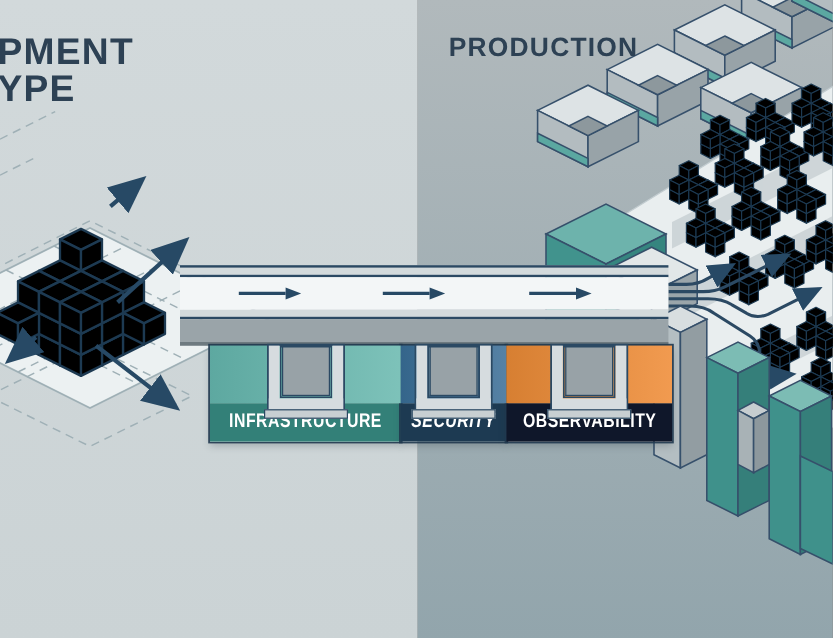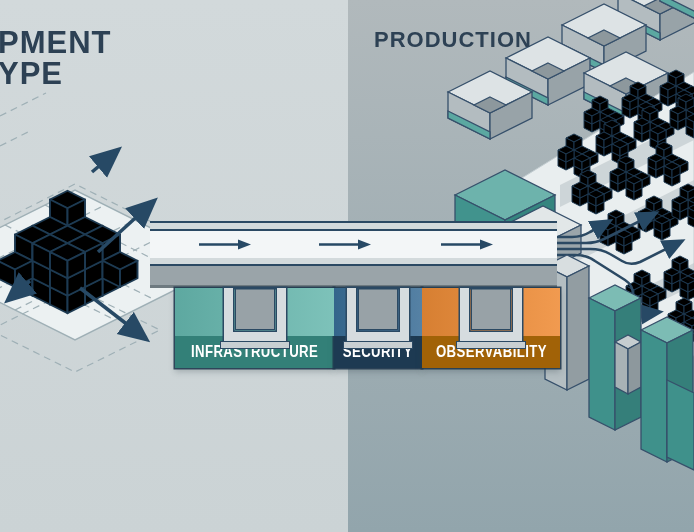--- a/index.html
+++ b/index.html
@@ -255,33 +255,33 @@
       </div>
     </div>
     <div class="pillar-panel">
       <div class="panel-top" style="background: rgb(58, 109, 150);">
         <div class="pillar">
           <div class="column"></div>
           <div class="arch"></div>
           <div class="plinth"></div>
         </div>
       </div>
-      <div class="band" style="background: rgb(29, 58, 82);">
+      <div class="band" style="background: rgb(29, 58, 82); font-style: italic;">
         <span>SECURITY</span>
       </div>
     </div>
     <div class="pillar-panel">
       <div class="panel-top" style="background: rgb(239, 138, 51);">
         <div class="pillar">
           <div class="column"></div>
           <div class="arch"></div>
           <div class="plinth"></div>
         </div>
       </div>
-      <div class="band" style="background: #a16207;">
+      <div class="band" style="background: #0f172a;">
         <span>OBSERVABILITY</span>
       </div>
     </div>
   </div>
 
   <div class="title title-left">
     <div>PMENT</div>
     <div>YPE</div>
   </div>
   <div class="title title-right">

